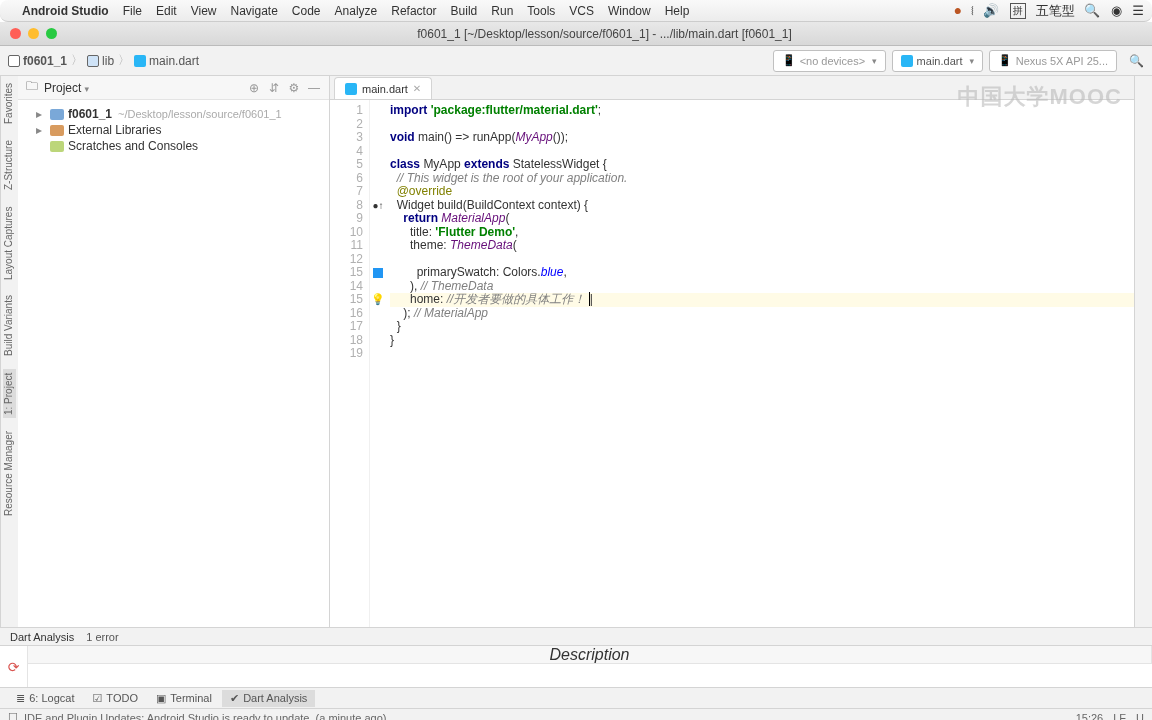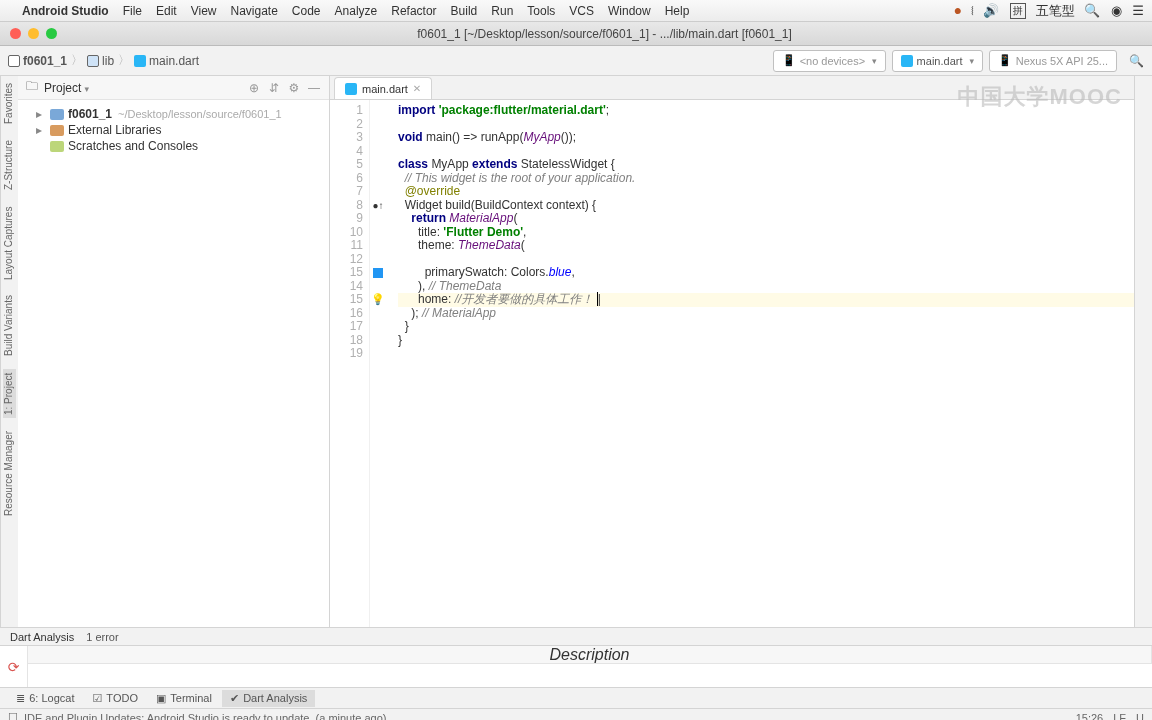--- a/index.html
+++ b/index.html
@@ -1,19 +1,19 @@
 <!DOCTYPE html>
 <html><head>
 <meta charset="utf-8">
 <style>
 * { margin:0; padding:0; box-sizing:border-box; font-family: -apple-system, "Helvetica Neue", Arial, sans-serif; }
 body { width:1152px; height:720px; overflow:hidden; background:#fff; font-size:12px; color:#333; }
 
 
-.menubar { height:22px; background:linear-gradient(#f9f9f9,#ececec); border-bottom:1px solid #ccc; display:flex; align-items:center; padding:0 8px; gap:14px; }
+.menubar { height:22px; background:linear-gradient(#f9f9f9,#ececec); border-bottom:1px solid #ccc; display:flex; align-items:center; padding:0 8px; gap:14px;border-radius:8px; }
 .menubar .apple { font-size:14px; }
 .menubar .app-name { font-weight:bold; }
 .menubar-right { margin-left:auto; display:flex; gap:10px; align-items:center; font-size:13px; }
 .menubar-right span { color:#333; }
 
 
 .titlebar { height:24px; background:linear-gradient(#e8e8e8,#d8d8d8); border-bottom:1px solid #bbb; display:flex; align-items:center; }
 .traffic { display:flex; gap:7px; padding-left:10px; }
 .traffic span { width:11px; height:11px; border-radius:50%; display:block; }
 .tr-close{background:#ff5f57;} .tr-min{background:#ffbd2e;} .tr-max{background:#28ca42;}
@@ -55,21 +55,21 @@
 .tab { height:22px; background:#fff; border:1px solid #d4d4d4; border-bottom:none; border-radius:4px 4px 0 0; padding:0 10px; display:flex; align-items:center; gap:5px; font-size:11px; }
 .tab .close { color:#aaa; font-size:10px; }
 .editor-body { flex:1; display:flex; background:#fff; font-family:"Menlo","Consolas",monospace; font-size:12px; line-height:13.5px; }
 .gutter { width:40px; text-align:right; padding:4px 6px 4px 0; color:#b0b0b0; background:#fff; border-right:1px solid #f0f0f0; }
 .gutter div { height:13.5px; }
 .mark-col { width:16px; padding-top:4px; }
 .mark-col div { height:13.5px; text-align:center; font-size:10px; }
 .blue-sq { width:10px; height:10px; background:#2196f3; display:inline-block; margin-top:2px; }
 .bulb { color:#f5a623; font-size:11px; }
 .code { flex:1; padding:4px 0 4px 4px; white-space:pre; color:#333; position:relative; }
-.code div { height:13.5px;margin-left:8px; }
+.code div { height:13.5px; }
 .code div.highlight { background:#fffbe6; }
 .kw { color:#cc7832; font-weight:normal; } 
 .kw { color:#000080; font-weight:bold; }
 .str { color:#008000; font-weight:bold; }
 .cls { color:#660e7a; font-style:italic; }
 .com { color:#808080; font-style:italic; }
 .at  { color:#808000; }
 .blue { color:#0000ff; font-style:italic; }
 .caret { border-left:1px solid #000; animation:none; }
 

